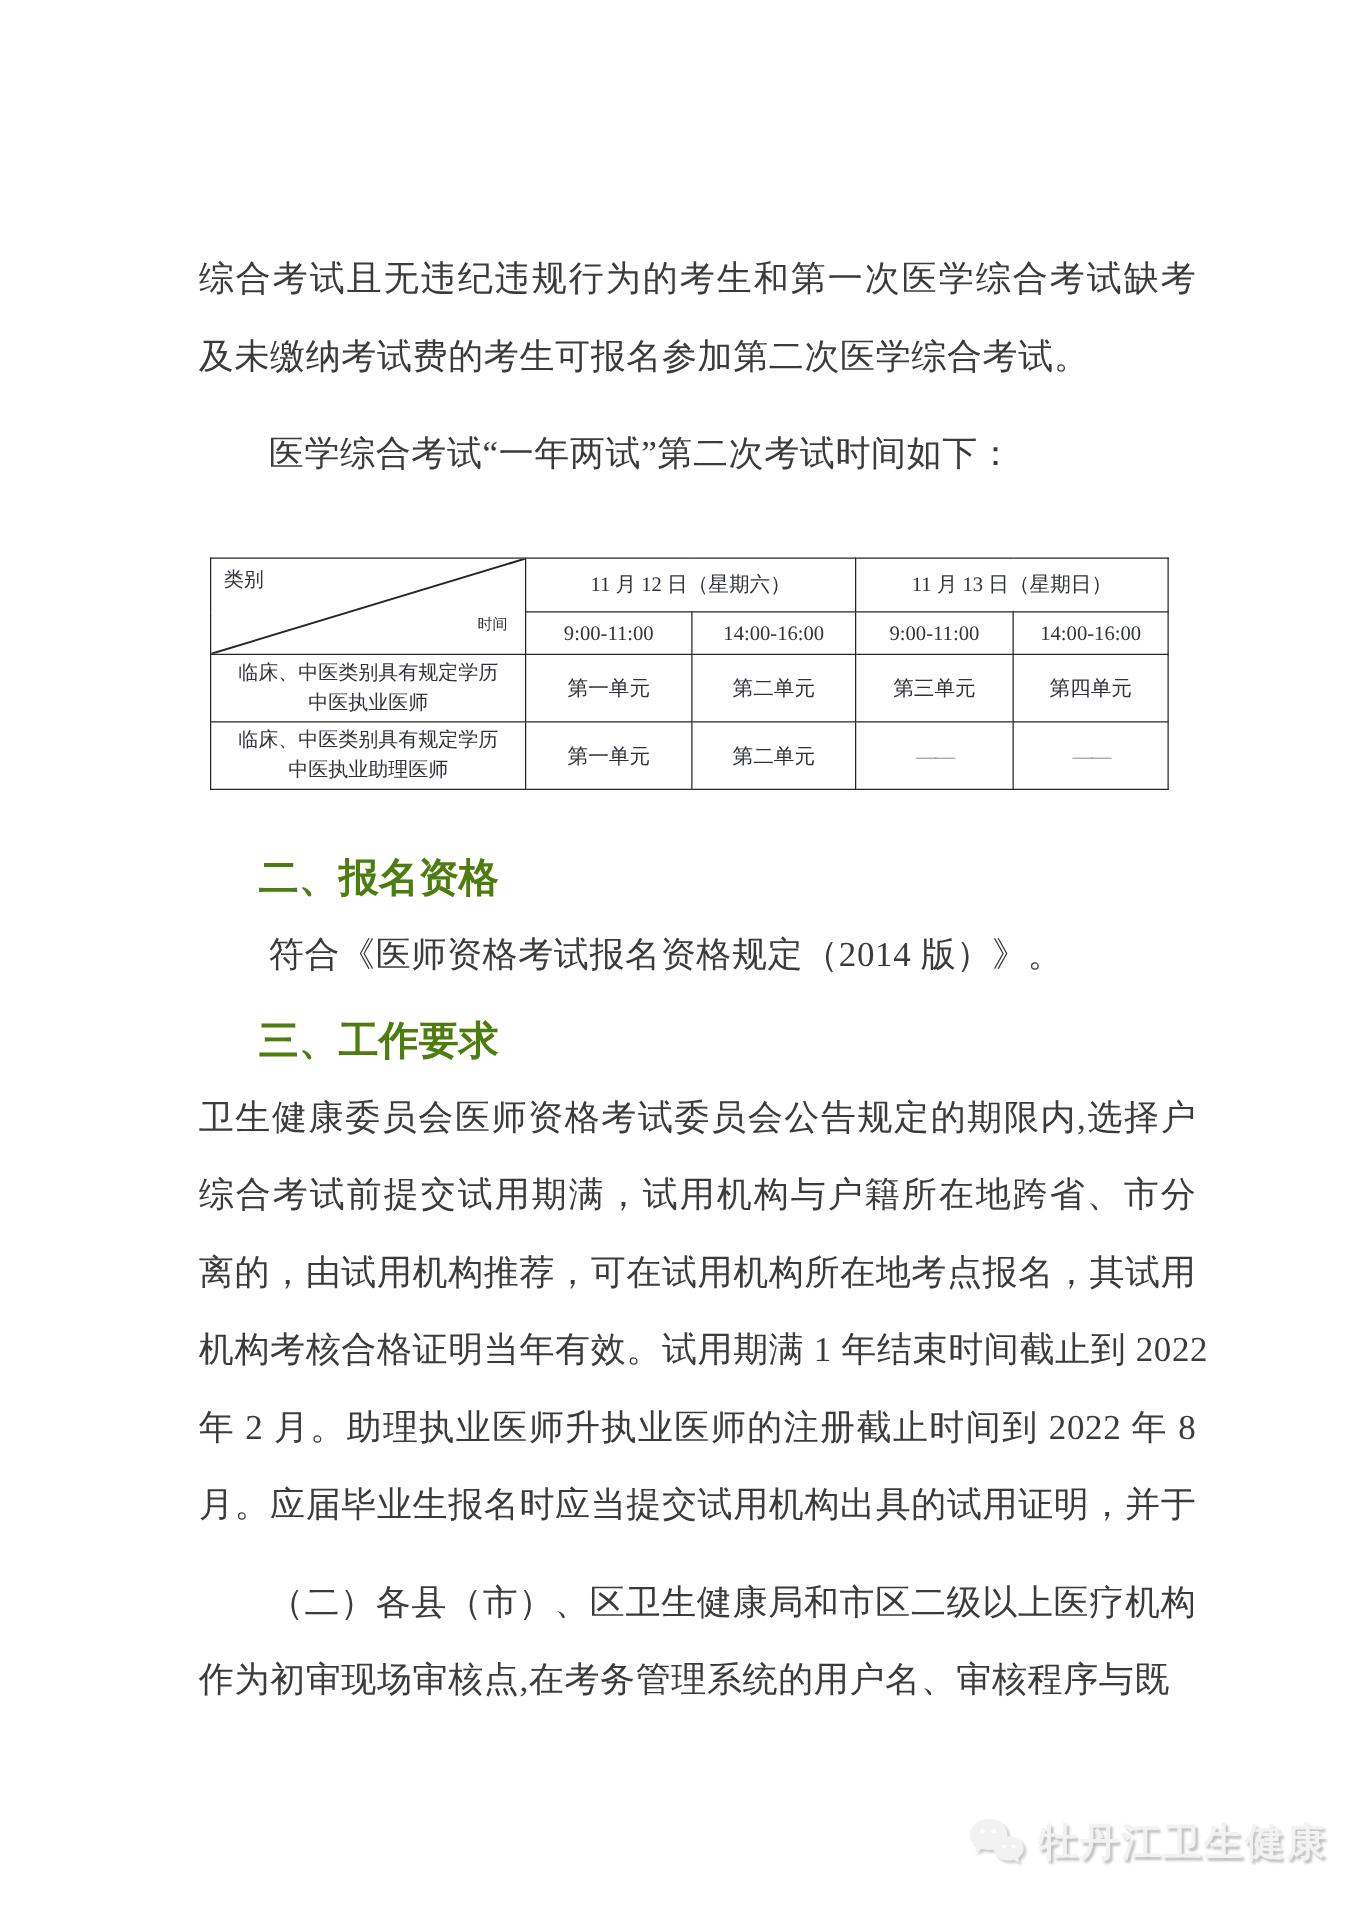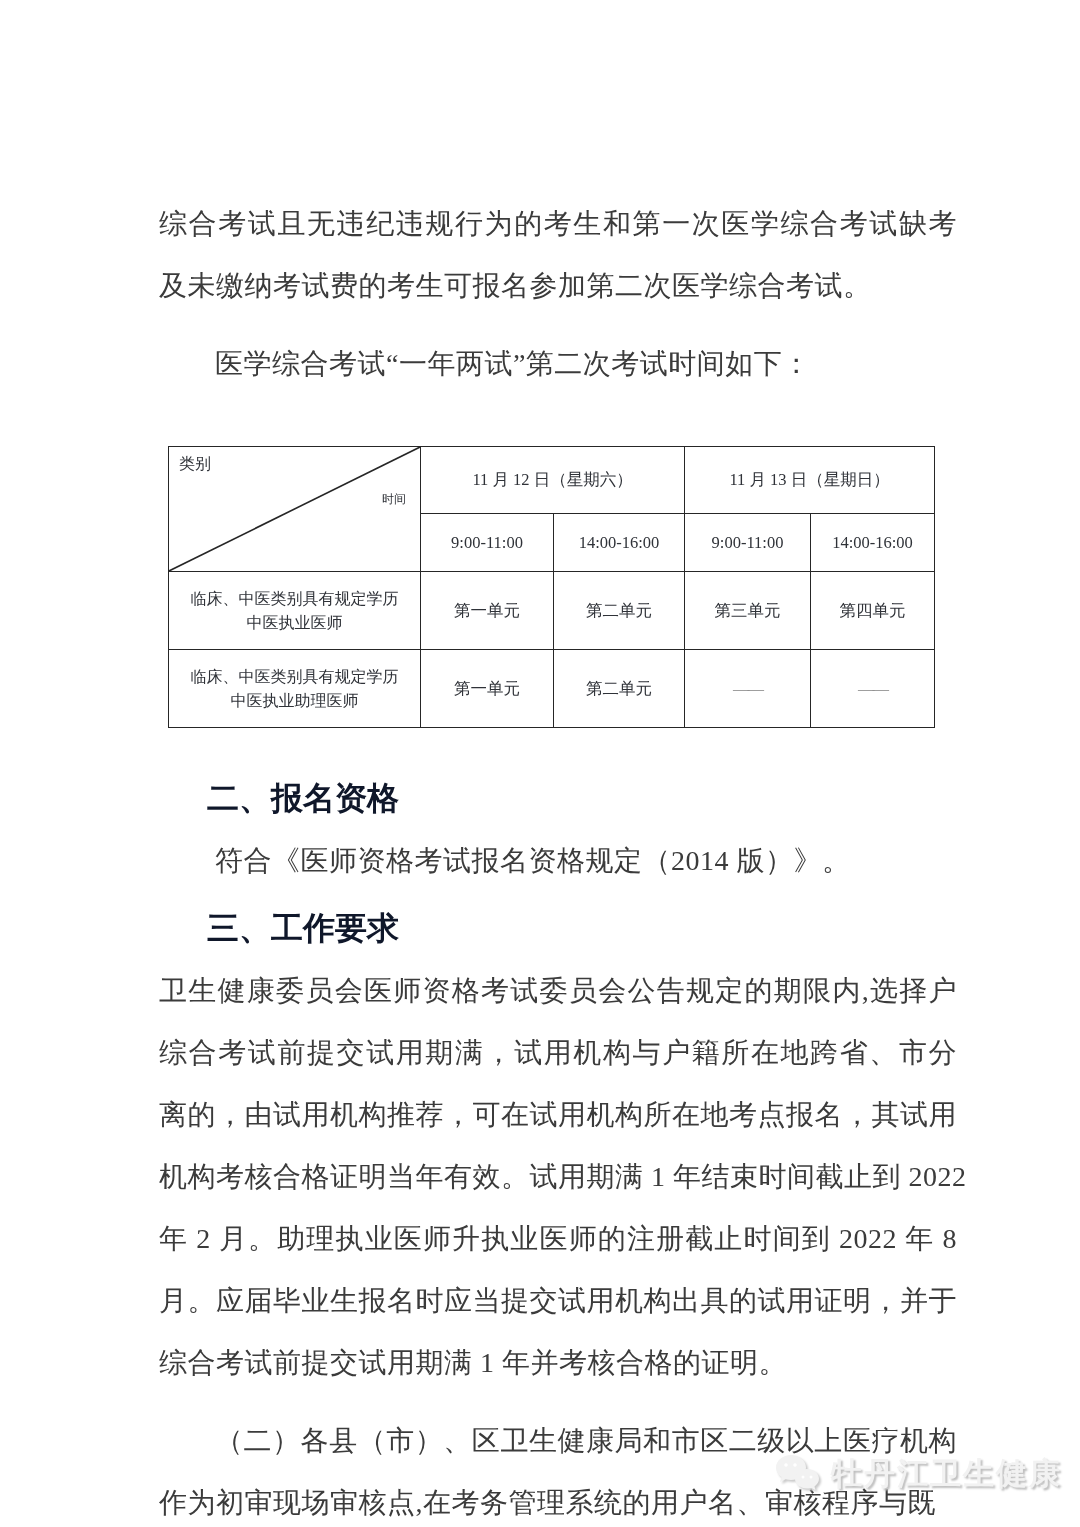--- a/index.html
+++ b/index.html
@@ -34,21 +34,21 @@
     border-collapse: collapse;
     table-layout: fixed;
     width: 766px;
     margin: 51px 0 0 25px;
     text-align: center;
     color: #2f3238;
     font-size: 16.5px;
   }
   table.schedule td {
     border: 1.5px solid #262626;
-    padding: 12px;
+    padding: 0;
     vertical-align: middle;
   }
   tr.hrow1 td { height: 42px; }
   tr.hrow2 td { height: 33px; }
   tr.brow  td { height: 53px; }
   td.corner { position: relative; }
   td.corner svg.diag {
     position: absolute; left: 0; top: 0;
     width: 100%; height: 100%;
   }
@@ -62,21 +62,21 @@
   }
   .cat-line { font-size: 16px; line-height: 24px; }
   td.dash { color: #8f8f8f; letter-spacing: -2px; }
 
   
   .heading {
     font-family: "Liberation Sans", "DejaVu Sans", sans-serif;
     font-weight: 700;
     font-size: 32px;
     line-height: 40px;
-    color: #0f172a;
+    color: #4d7c0f;
     text-indent: 2em;
     margin: 0;
   }
   .h2-a { margin-top: 50px; }
   .h2-b { margin-top: 14px; }
   .after-heading { margin-top: 12px; }
   .para-gap { margin-top: 10px; }
 
   
   .watermark {
@@ -168,21 +168,20 @@
 
   <h2 class="heading h2-b">三、工作要求</h2>
 
   <div class="para after-heading">
     <div class="line">卫生健康委员会医师资格考试委员会公告规定的期限内,选择户</div>
     <div class="line">综合考试前提交试用期满，试用机构与户籍所在地跨省、市分</div>
     <div class="line">离的，由试用机构推荐，可在试用机构所在地考点报名，其试用</div>
     <div class="line">机构考核合格证明当年有效。试用期满 1 年结束时间截止到 2022</div>
     <div class="line">年 2 月。助理执业医师升执业医师的注册截止时间到 2022 年 8</div>
     <div class="line">月。应届毕业生报名时应当提交试用机构出具的试用证明，并于</div>
-    <div class="line">综合考试前提交试用期满 1 年并考核合格的证明。</div>
   </div>
 
   <div class="para para-gap">
     <div class="line indent">（二）各县（市）、区卫生健康局和市区二级以上医疗机构</div>
     <div class="line">作为初审现场审核点,在考务管理系统的用户名、审核程序与既</div>
   </div>
 
 </main>
 
 <div class="watermark">

